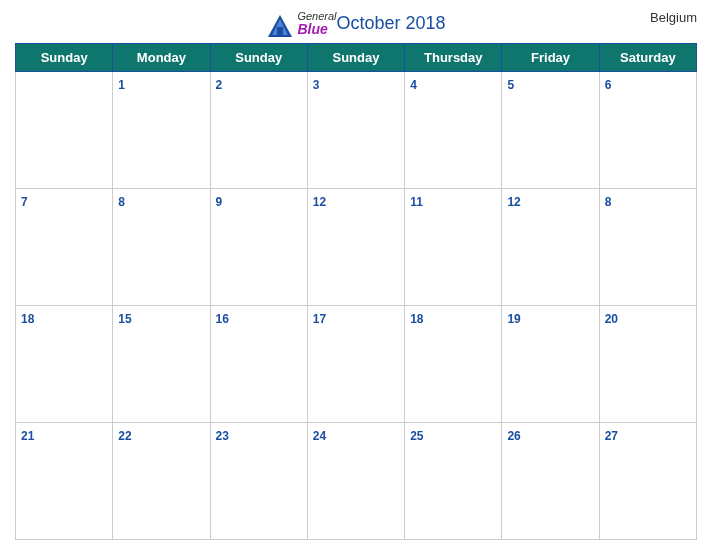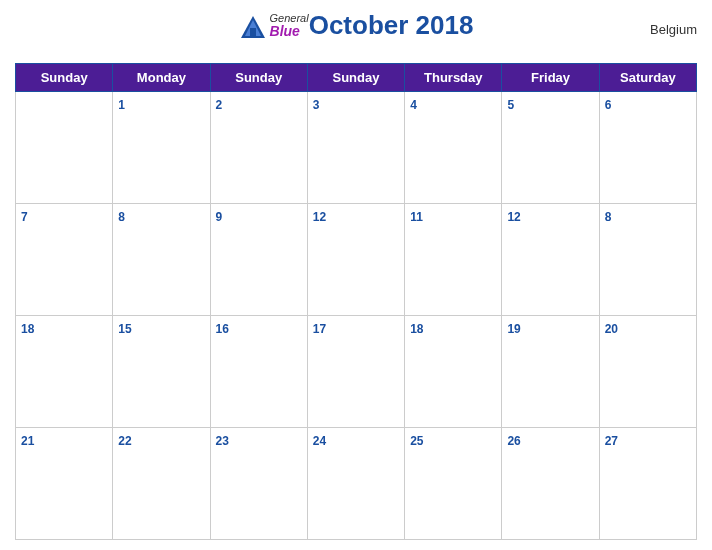--- a/index.html
+++ b/index.html
@@ -9,21 +9,20 @@
       width: 712px;
       height: 550px;
       overflow: hidden;
     }
     .calendar-container {
       width: 712px;
       height: 550px;
       padding: 10px 15px 10px 15px;
       display: flex;
       flex-direction: column;
-      gap: 16px;
     }
     .header {
       display: flex;
       align-items: center;
       justify-content: center;
       position: relative;
       margin-bottom: 6px;
     }
     .logo-general {
       font-size: 11px;
@@ -46,39 +45,39 @@
     .logo-wrapper {
       display: flex;
       align-items: center;
       gap: 3px;
     }
     .logo-text-col {
       display: flex;
       flex-direction: column;
     }
     .calendar-title {
-      font-size: 26px;
+      font-size: 18px;
       color: #1a4fa0;
-      font-weight: bold;
+      font-weight: normal;
       text-align: center;
     }
     .country-label {
       position: absolute;
       right: 0;
-      top: 12px;
+      top: 0;
       font-size: 13px;
       color: #333;
     }
     .calendar-table {
       width: 100%;
       border-collapse: collapse;
       flex: 1;
     }
     .calendar-table th {
-      background-color: #4c1d95;
+      background-color: #0f766e;
       color: #fff;
       font-size: 13px;
       font-weight: bold;
       text-align: center;
       padding: 6px 2px;
       border: 1px solid #1a4fa0;
     }
     .calendar-table td {
       border: 1px solid #ccc;
       vertical-align: top;

